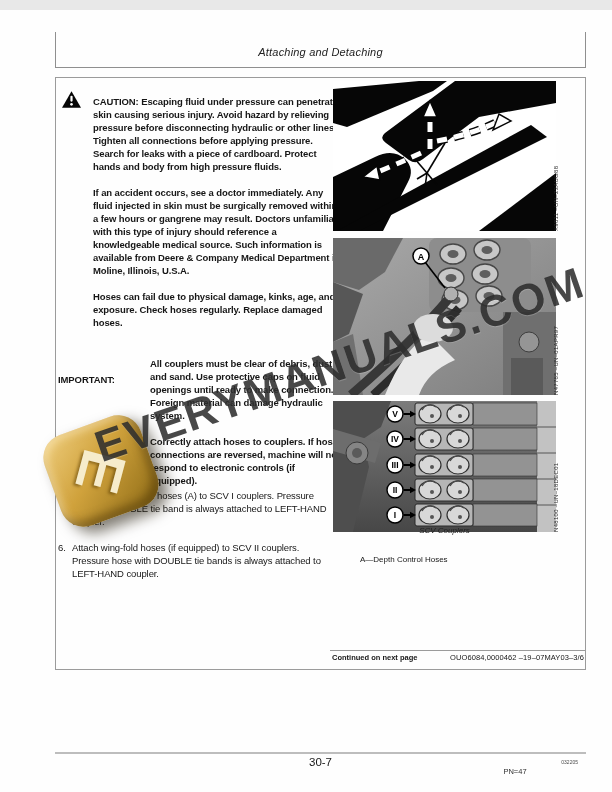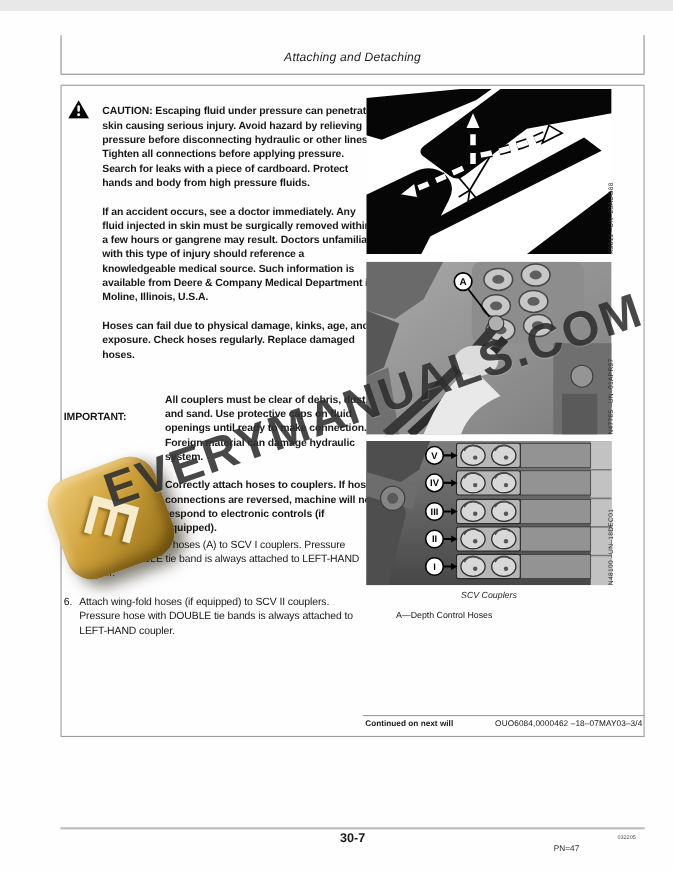--- a/index.html
+++ b/index.html
@@ -31,34 +31,34 @@
   .step{position:relative;padding-left:14px;margin:0 0 13px 0;}
   .step-num{position:absolute;left:0;top:0;}
 
   
   .fig1{left:277px;top:3px;width:223px;height:150px;}
   .fig2{left:277px;top:160px;width:223px;height:157px;}
   .fig3{left:277px;top:323px;width:223px;height:131px;}
   .fig-code{font-size:6px;color:#2c2c2c;transform-origin:0 100%;transform:rotate(-90deg);
             white-space:nowrap;line-height:7px;letter-spacing:.3px;}
   .code1{left:504px;top:146px;} .code2{left:504px;top:310px;} .code3{left:504px;top:447px;}
-  .fig-caption{left:277px;top:459px;width:223px;text-align:center;font-size:8px;
+  .fig-caption{left:277px;top:448px;width:223px;text-align:center;font-size:8px;
                font-style:italic;color:#222;}
   .legend{left:304px;top:477px;font-size:8px;font-weight:normal;}
 
   
   .foot-rule{left:274px;top:572px;width:256px;height:1px;background:#9b9b9b;}
   .footer-row{left:276px;top:575px;width:252px;display:flex;
               justify-content:space-between;font-size:7.5px;align-items:flex-start;}
   .footer-left{font-weight:bold;}
   .footer-right{letter-spacing:.1px;}
 
   
   .bottom-rule{top:742px;left:55px;width:531px;height:2px;background:#bdbdbd;}
-  .pageno{top:746px;left:55px;width:531px;text-align:center;font-weight:bold;font-size:11.5px;}
+  .pageno{top:746px;left:55px;width:531px;text-align:center;font-weight:normal;font-size:11.5px;}
   .print-code{top:749px;left:450px;width:128px;text-align:right;font-size:5px;color:#4a4a4a;}
   .pn{top:757px;left:450px;width:130px;text-align:center;font-size:7.5px;color:#2e2e2e;}
 
   
   .wm-text{left:104px;top:414px;font-size:44px;line-height:46px;font-weight:bold;
            letter-spacing:2px;color:rgba(40,40,40,.85);transform-origin:0 100%;
            transform:rotate(-19deg);white-space:nowrap;z-index:60;
            text-shadow:0 1px 0 rgba(255,255,255,.18);}
   .wm-logo{left:50px;top:413px;width:102px;height:96px;border-radius:24px;z-index:59;
            background:linear-gradient(140deg,#ecca78 5%,#d0a23c 45%,#8c6a15 100%);
@@ -281,22 +281,22 @@
         </g>
       </g>
     </svg>
     <span class="abs fig-code code3">N48100 –UN–18DEC01</span>
 
     <div class="abs fig-caption">SCV Couplers</div>
     <div class="abs legend">A—Depth Control Hoses</div>
 
     <div class="abs foot-rule"></div>
     <div class="abs footer-row">
-      <span class="footer-left">Continued on next will</span>
-      <span class="footer-right">OUO6084,0000462  –18–07MAY03–3/4</span>
+      <span class="footer-left">Continued on next page</span>
+      <span class="footer-right">OUO6084,0000462  –19–07MAY03–3/6</span>
     </div>
   </div>
 
   <div class="abs wm-logo">
     <span class="wm-logo-letter">E</span>
   </div>
   <div class="abs wm-text">EVERYMANUALS.COM</div>
 
   <div class="abs bottom-rule"></div>
   <div class="abs pageno">30-7</div>

